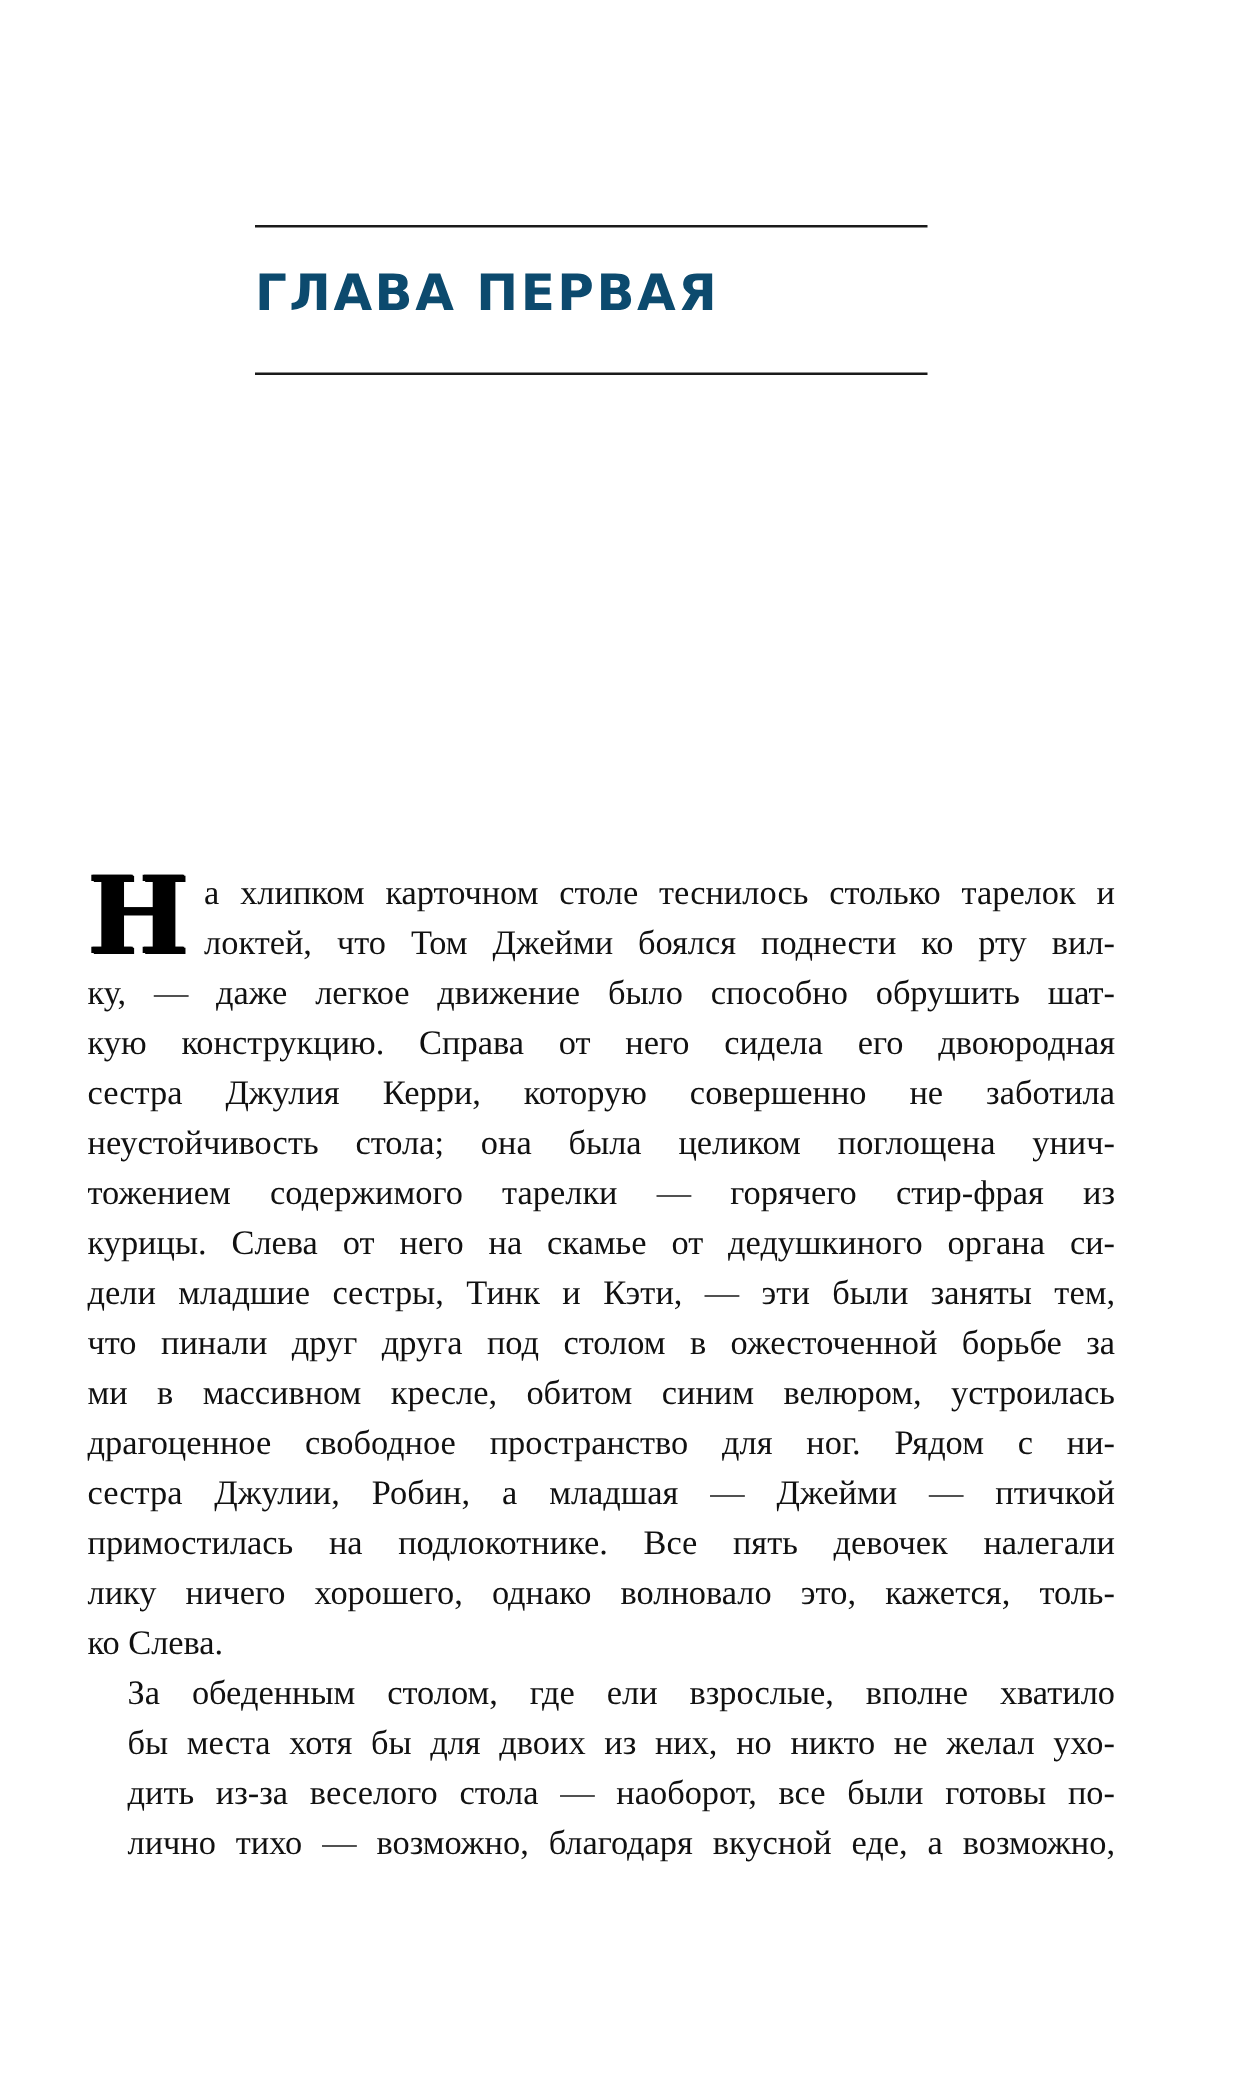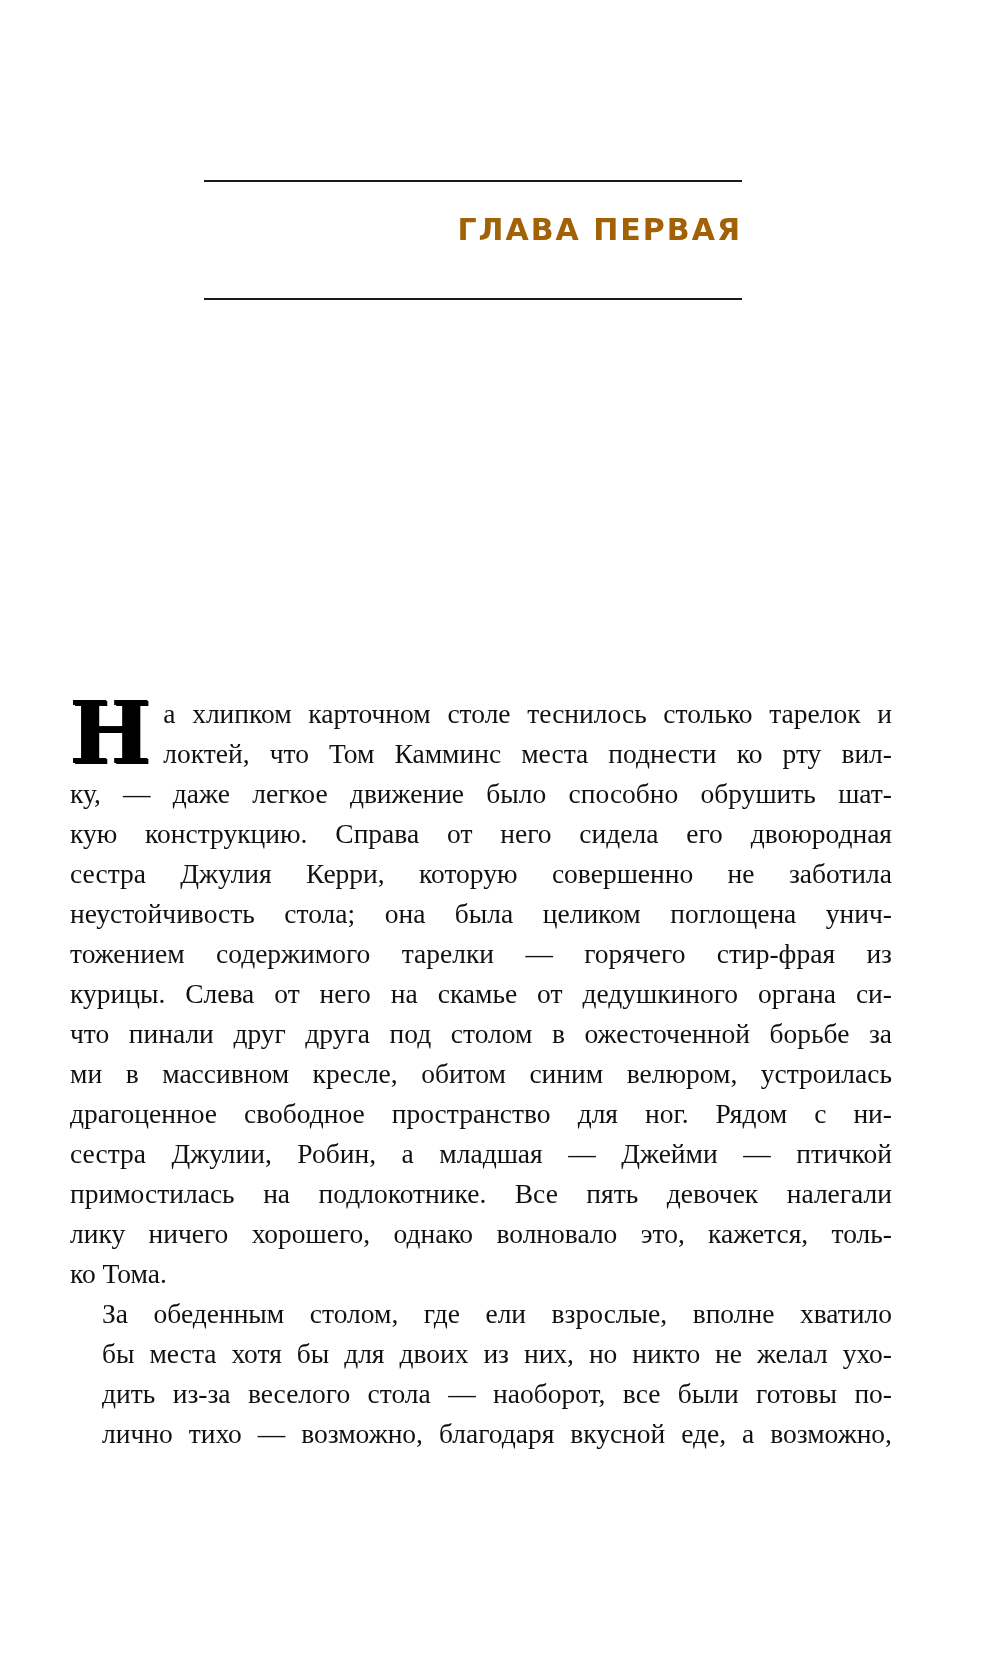--- a/index.html
+++ b/index.html
@@ -13,26 +13,26 @@
   }
   .page { position: absolute; left: 0; top: 0; width: 1000px; height: 1671px; }
   .rule {
     position: absolute; left: 204px; width: 538px; height: 2px;
     background: #1a1a1a;
   }
   .rule.top { top: 180px; }
   .rule.bottom { top: 298px; }
   .chapter-title {
     position: absolute; left: 204px; width: 538px; top: 212px;
-    text-align: right;
+    text-align: left;
     font-family: "DejaVu Sans", "Liberation Sans", sans-serif;
     font-weight: bold;
-    font-size: 30px;
+    font-size: 40px;
     letter-spacing: 2px;
-    color: #a16207;
+    color: #0c4a6e;
   }
   .body-text {
     position: absolute; left: 70px; top: 694px; width: 822px;
     font-size: 27.5px;
     line-height: 40px;
     text-align: justify;
     hyphens: manual;
   }
   .body-text p { margin: 0; }
   .body-text p.indent { text-indent: 32px; }
@@ -55,34 +55,35 @@
 
 <div class="page">
   <div class="rule top"></div>
   <div class="chapter-title">ГЛАВА ПЕРВАЯ</div>
   <div class="rule bottom"></div>
 
   <div class="body-text">
     <p>
       <span class="dropcap">Н</span>
       <span class="line">а хлипком карточном столе теснилось столько тарелок и</span>
-      <span class="line">локтей, что Том Камминс места поднести ко рту вил-</span>
+      <span class="line">локтей, что Том Джейми боялся поднести ко рту вил-</span>
       <span class="line">ку, — даже легкое движение было способно обрушить шат-</span>
       <span class="line">кую конструкцию. Справа от него сидела его двоюродная</span>
       <span class="line">сестра Джулия Керри, которую совершенно не заботила</span>
       <span class="line">неустойчивость стола; она была целиком поглощена унич-</span>
       <span class="line">тожением содержимого тарелки — горячего стир-фрая из</span>
       <span class="line">курицы. Слева от него на скамье от дедушкиного органа си-</span>
+      <span class="line">дели младшие сестры, Тинк и Кэти, — эти были заняты тем,</span>
       <span class="line">что пинали друг друга под столом в ожесточенной борьбе за</span>
       <span class="line">ми в массивном кресле, обитом синим велюром, устроилась</span>
       <span class="line">драгоценное свободное пространство для ног. Рядом с ни-</span>
       <span class="line">сестра Джулии, Робин, а младшая — Джейми — птичкой</span>
       <span class="line">примостилась на подлокотнике. Все пять девочек налегали</span>
       <span class="line">лику ничего хорошего, однако волновало это, кажется, толь-</span>
-      <span class="line last">ко Тома.</span>
+      <span class="line last">ко Слева.</span>
     </p>
     <p class="indent">
       <span class="line" style="text-indent:32px">За обеденным столом, где ели взрослые, вполне хватило</span>
       <span class="line">бы места хотя бы для двоих из них, но никто не желал ухо-</span>
       <span class="line">дить из-за веселого стола — наоборот, все были готовы по-</span>
       <span class="line">лично тихо — возможно, благодаря вкусной еде, а возможно,</span>
     </p>
   </div>
 </div>
 

